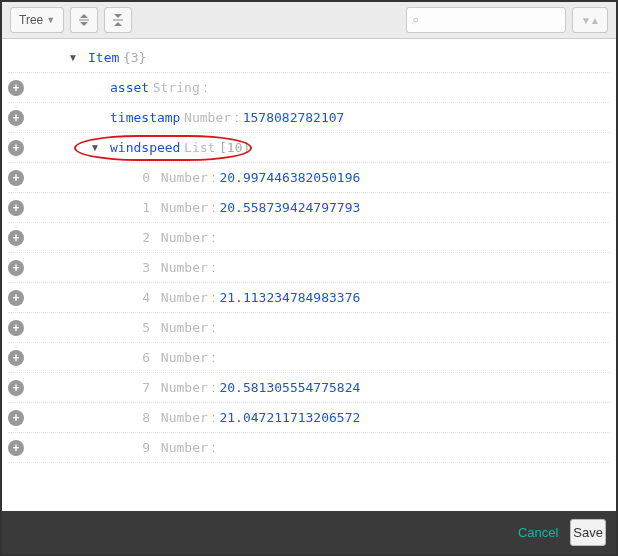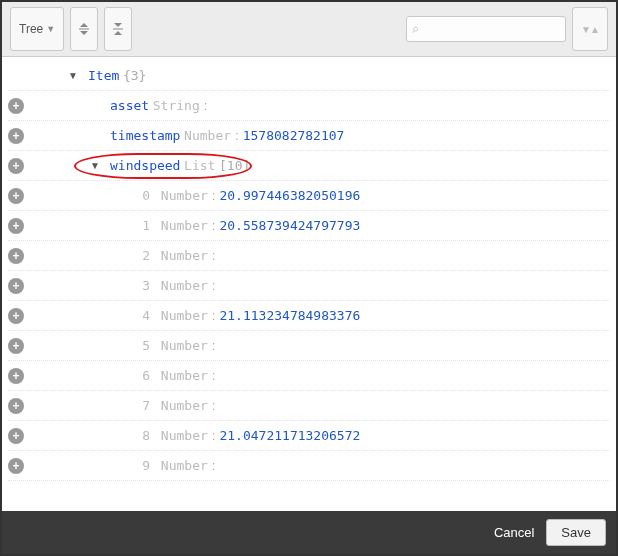--- a/index.html
+++ b/index.html
@@ -19,21 +19,21 @@
     border-bottom: 1px solid #ccc;
     padding: 5px 8px;
     display: flex;
     align-items: center;
     gap: 6px;
   }
   .btn-flat {
     background: #f8f8f8;
     border: 1px solid #c9c9c9;
     border-radius: 3px;
-    height: 44px;
+    height: 26px;
     display: inline-flex;
     align-items: center;
     justify-content: center;
     padding: 0 8px;
     font-size: 12px;
     color: #555;
     cursor: pointer;
   }
   .btn-flat .caret {
     margin-left: 3px;
@@ -126,29 +126,29 @@
   }
   .footer {
     background: #3a3a3a;
     padding: 8px 10px;
     display: flex;
     justify-content: flex-end;
     align-items: center;
     gap: 12px;
   }
   .footer .cancel {
-    color: #ffffff;
+    color: #14b8a6;
     font-size: 13px;
     cursor: pointer;
   }
   .footer .save {
     background: #f2f2f2;
     border: 1px solid #bbb;
     border-radius: 3px;
-    padding: 5px 14px;
+    padding: 5px 2px;
     font-size: 13px;
     color: #333;
     cursor: pointer;
   }
 </style>
 </head>
 <body>
 
 <div class="toolbar">
   <div class="btn-flat">
@@ -219,21 +219,21 @@
   </div>
 
   <div id="ws-items">
       <div class="row"><span class="add dim">+</span><span style="display:inline-block;width:104px;"></span><span class="idx">0</span>&nbsp;&nbsp;&nbsp;<span class="type">Number</span><span class="sep">:</span><span class="num">20.997446382050196</span></div>
       <div class="row"><span class="add dim">+</span><span style="display:inline-block;width:104px;"></span><span class="idx">1</span>&nbsp;&nbsp;&nbsp;<span class="type">Number</span><span class="sep">:</span><span class="num">20.558739424797793</span></div>
       <div class="row"><span class="add dim">+</span><span style="display:inline-block;width:104px;"></span><span class="idx">2</span>&nbsp;&nbsp;&nbsp;<span class="type">Number</span><span class="sep">:</span></div>
       <div class="row"><span class="add dim">+</span><span style="display:inline-block;width:104px;"></span><span class="idx">3</span>&nbsp;&nbsp;&nbsp;<span class="type">Number</span><span class="sep">:</span></div>
       <div class="row"><span class="add dim">+</span><span style="display:inline-block;width:104px;"></span><span class="idx">4</span>&nbsp;&nbsp;&nbsp;<span class="type">Number</span><span class="sep">:</span><span class="num">21.113234784983376</span></div>
       <div class="row"><span class="add dim">+</span><span style="display:inline-block;width:104px;"></span><span class="idx">5</span>&nbsp;&nbsp;&nbsp;<span class="type">Number</span><span class="sep">:</span></div>
       <div class="row"><span class="add dim">+</span><span style="display:inline-block;width:104px;"></span><span class="idx">6</span>&nbsp;&nbsp;&nbsp;<span class="type">Number</span><span class="sep">:</span></div>
-      <div class="row"><span class="add dim">+</span><span style="display:inline-block;width:104px;"></span><span class="idx">7</span>&nbsp;&nbsp;&nbsp;<span class="type">Number</span><span class="sep">:</span></div>
+      <div class="row"><span class="add dim">+</span><span style="display:inline-block;width:104px;"></span><span class="idx">7</span>&nbsp;&nbsp;&nbsp;<span class="type">Number</span><span class="sep">:</span><span class="num">20.581305554775824</span></div>
       <div class="row"><span class="add dim">+</span><span style="display:inline-block;width:104px;"></span><span class="idx">8</span>&nbsp;&nbsp;&nbsp;<span class="type">Number</span><span class="sep">:</span><span class="num">21.047211713206572</span></div>
       <div class="row"><span class="add dim">+</span><span style="display:inline-block;width:104px;"></span><span class="idx">9</span>&nbsp;&nbsp;&nbsp;<span class="type">Number</span><span class="sep">:</span></div>
     </div>
 
 </div>
 
 <div class="footer">
   <span class="cancel">Cancel</span>
   <button class="save">Save</button>
 </div>

